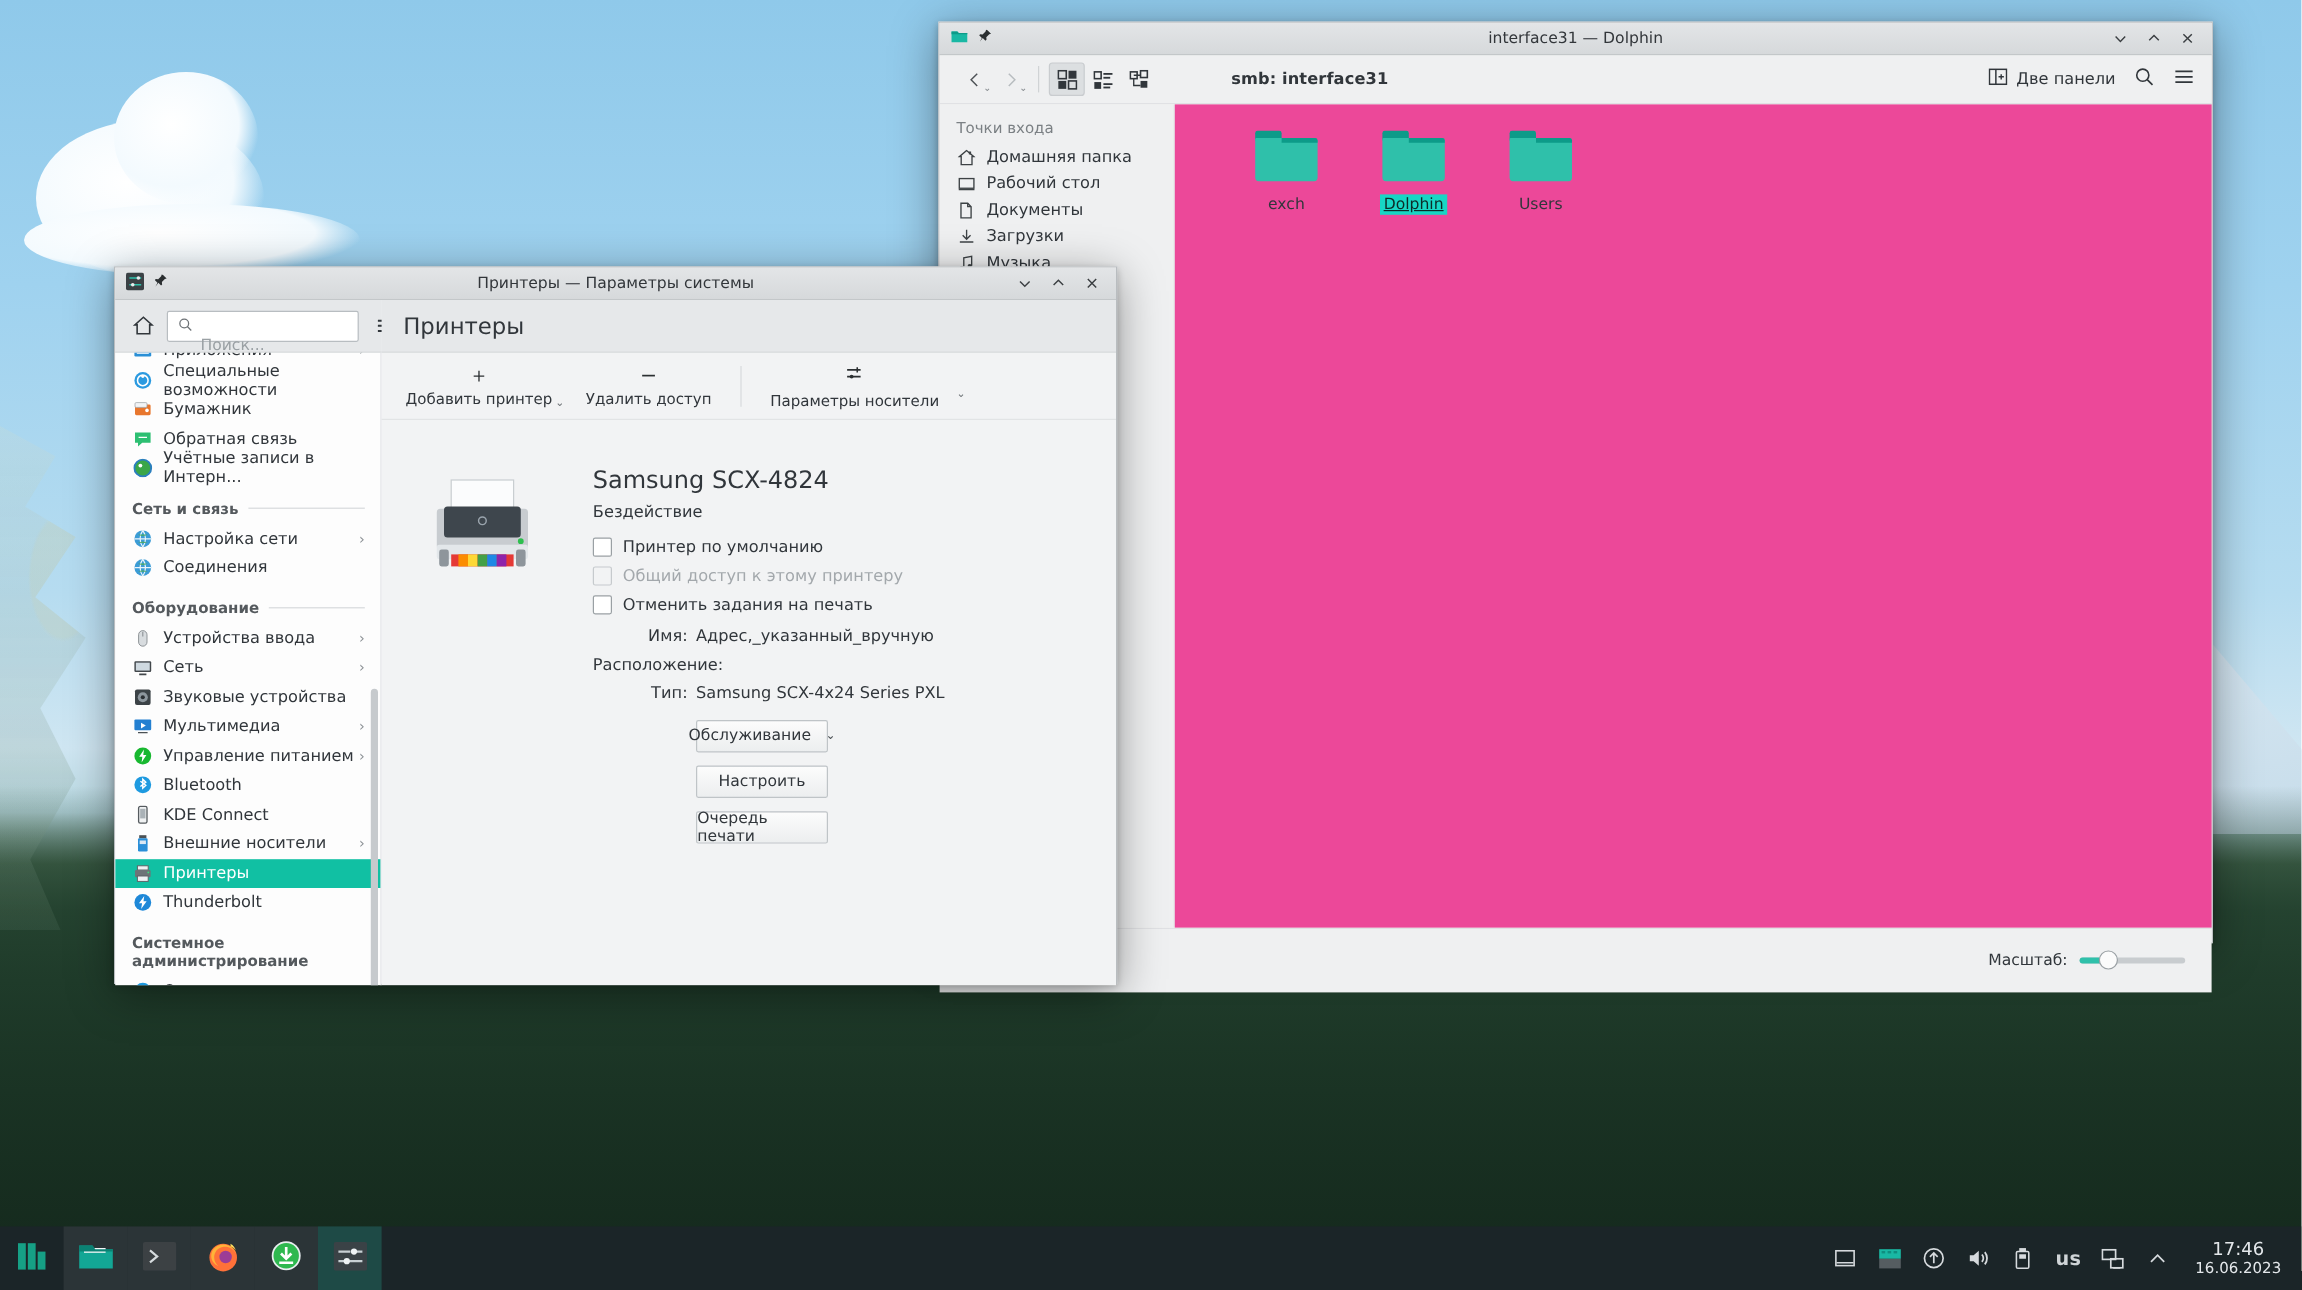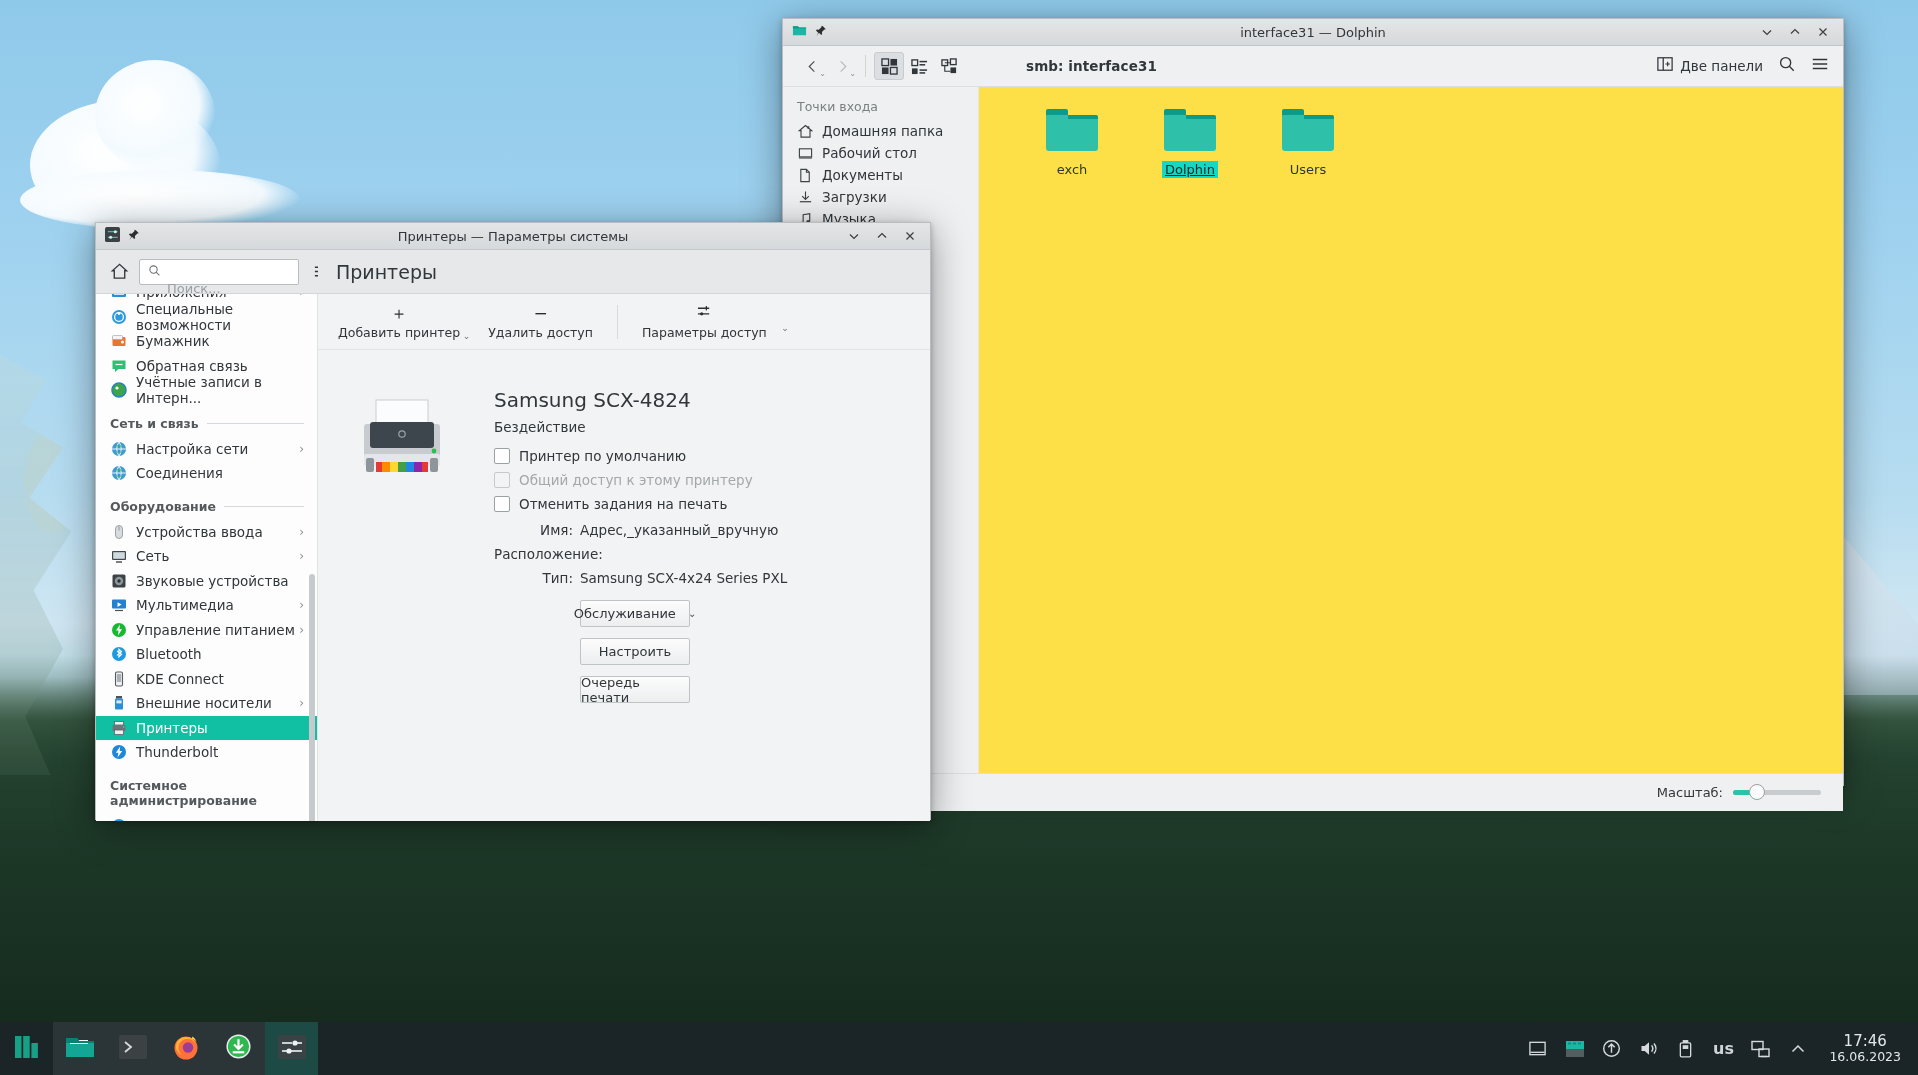--- a/index.html
+++ b/index.html
@@ -109,42 +109,42 @@
   }
   .places-head {
     font-size: 12.5px; color: #7b8084; padding: 3px 0 6px 14px;
   }
   .place-item {
     display: flex; align-items: center; gap: 9px;
     padding: 3px 0 3px 14px; font-size: 13.5px; color: #31363b; height: 22px;
   }
   .place-item .ico { width: 16px; height: 16px; display:flex; align-items:center; justify-content:center; color:#3d4245; }
   .dolphin-view {
-    flex: 1; background: #fde047; padding: 22px 0 0 40px;
-    display: flex; align-items: flex-start; gap: 12px;
+    flex: 1; background: #ec4899; padding: 22px 0 0 40px;
+    display: flex; align-items: flex-start; gap: 0;
   }
   .file-item { width: 106px; text-align: center; }
   .folder-ico { width: 52px; height: 42px; margin: 0 auto 8px; position: relative; }
   .folder-ico .tab {
     position: absolute; left: 0; top: 0; width: 22px; height: 8px;
     background: #0d9b89; border-radius: 2px 2px 0 0;
   }
   .folder-ico .body {
     position: absolute; left: 0; top: 6px; width: 52px; height: 36px;
     background: #2fc0aa; border-radius: 1px 3px 3px 3px;
   }
   .folder-ico .body::after {
     content: ""; position: absolute; left: 22px; top: 0; width: 30px; height: 4px;
     background: #0d9b89; border-radius: 0 2px 0 0;
   }
   .file-label { font-size: 13px; color: #31363b; display: inline-block; padding: 1px 3px; }
   .file-label.selected { background: #18d6c4; color: #0d2b28; text-decoration: underline; }
 
   .dolphin-status {
-    height: 38px; background: #eff0f1; border-top: 1px solid #dcdee0;
+    height: 54px; background: #eff0f1; border-top: 1px solid #dcdee0;
     display: flex; align-items: center; padding: 0 22px; font-size: 13px; color: #31363b;
   }
   .zoom-wrap { margin-left: auto; display: flex; align-items: center; gap: 10px; }
   .zoom-track { width: 88px; height: 5px; border-radius: 3px; background: #c8cccf; position: relative; }
   .zoom-fill { position: absolute; left: 0; top: 0; height: 5px; width: 22px; background: #2fc0aa; border-radius: 3px; }
   .zoom-handle {
     position: absolute; left: 16px; top: -6px; width: 16px; height: 16px; border-radius: 50%;
     background: #fbfbfb; border: 1px solid #9aa0a4;
   }
 
@@ -744,21 +744,21 @@
           </div>
           <span class="pt-sep"></span>
           <div class="pt-btn" style="min-width:150px;">
             <span class="glyph">
               <svg width="17" height="15" viewBox="0 0 18 16">
                   <path d="M2 4.5h12M2 10.5h12" stroke="#2b2f31" stroke-width="1.4"></path>
                   <path d="M11 2.2v4.6" stroke="#2b2f31" stroke-width="1.4"></path>
                   <circle cx="6" cy="10.5" r="1.7" fill="#2b2f31"></circle>
                 </svg>
             </span>
-            <span>Параметры доступ</span>
+            <span>Параметры носители</span>
             <span class="mini-caret" style="right:-8px;bottom:10px;">⌄</span>
           </div>
         </div>
 
         <div class="printer-pane">
           <div class="printer-ico">
             <svg width="100" height="92" viewBox="0 0 100 92">
               <rect x="24" y="2" width="52" height="34" fill="#fbfcfd" stroke="#c9ced1" stroke-width="1"></rect>
               <rect x="12" y="26" width="76" height="34" rx="3" fill="#c8ccd0"></rect>
               <rect x="18" y="24" width="64" height="26" rx="3" fill="#3e464d"></rect>

